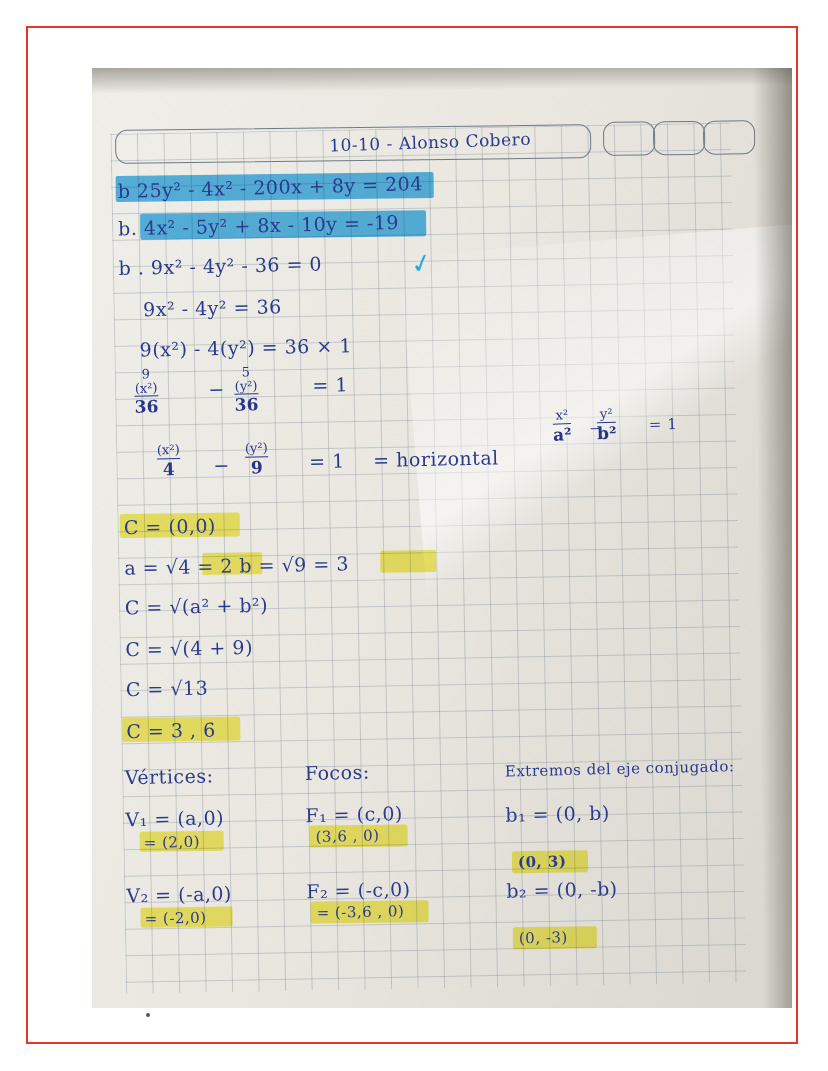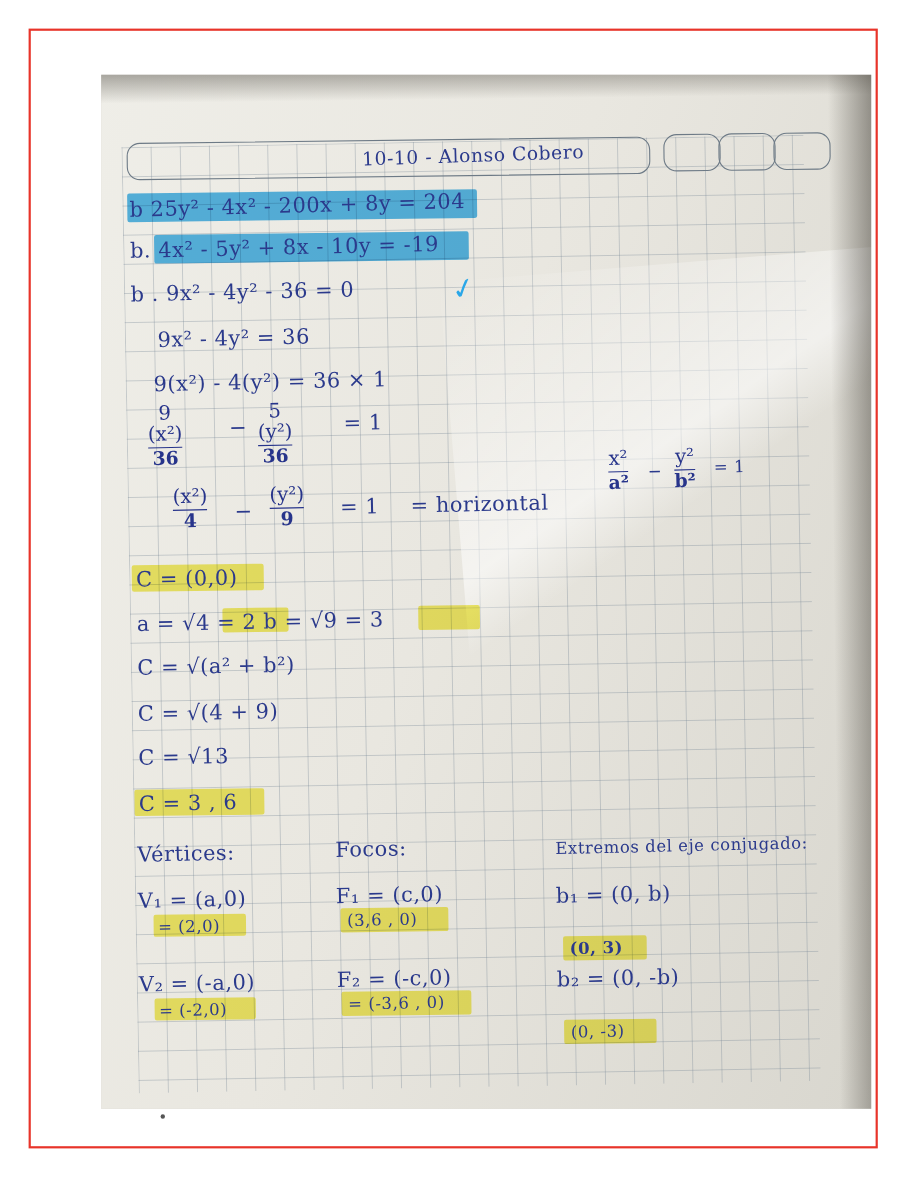--- a/index.html
+++ b/index.html
@@ -140,21 +140,21 @@
   }
 
   
   .frac {
     position: absolute;
     display: inline-block;
     text-align: center;
     font-family: "DejaVu Serif", serif;
     color: #27348b;
   }
-  .frac .num { display: block; font-size: 18px; line-height: 1.05; }
+  .frac .num { display: block; font-size: 13px; line-height: 1.05; }
   .frac .bar { display: block; border-top: 1.6px solid #27348b; height: 0; margin: 1px 0; }
   .frac .den { display: block; font-size: 17px; line-height: 1.1; font-weight: bold; }
 
   .dot-mark {
     position: absolute;
     left: 118px;
     top: 985px;
     width: 4px; height: 4px;
     background: #555;
     border-radius: 50%;
@@ -235,21 +235,21 @@
           <span class="hw line" style="left:216px; top:10px;">=  horizontal</span>
         </div>
 
         <div style="position:absolute; left:470px; top:348px; transform:rotate(-1deg);">
           <div class="frac" style="left:0; top:0;">
             <span class="num">x²</span>
             <span class="bar"></span>
             <span class="den">a²</span>
           </div>
           <span class="hw small" style="left:36px; top:12px;">−</span>
-          <div class="frac" style="left:60px; top:0;">
+          <div class="frac" style="left:44px; top:0;">
             <span class="num">y²</span>
             <span class="bar"></span>
             <span class="den">b²</span>
           </div>
           <span class="hw small" style="left:96px; top:10px;">= 1</span>
         </div>
 
         <div class="hw line" style="left:40px; top:450px; transform:rotate(-0.4deg);">C = (0,0)</div>
 
         <div class="hw line" style="left:40px; top:490px; transform:rotate(-0.4deg);">a = √4 = 2      b = √9 = 3</div>

